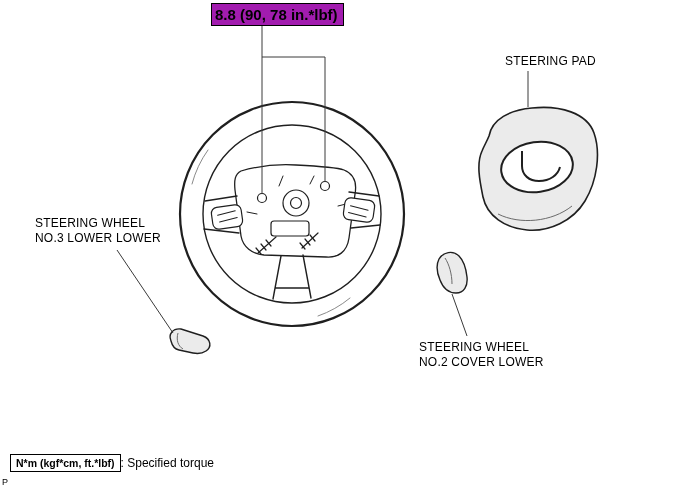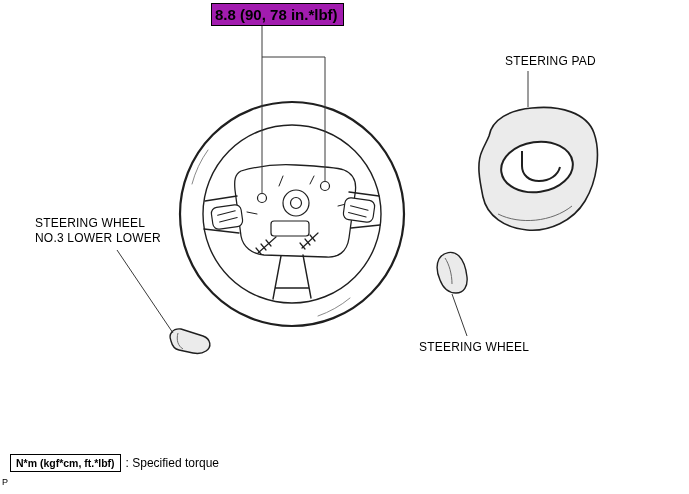--- a/index.html
+++ b/index.html
@@ -35,21 +35,20 @@
     display:flex;
     align-items:center;
     font-size:12px;
     white-space:nowrap;
   }
   .legend-box{
     border:1px solid #000;
     padding:2px 5px;
     font-size:10.5px;
     font-weight:bold;
-    margin-right:5px;
   }
   .page-marker{
     position:absolute;
     left:2px;top:477px;
     font-size:9px;
   }
 </style>
 </head>
 <body>
 
@@ -125,20 +124,21 @@
 
   <div class="label" style="left:477px;top:54px;margin-left:28px;">STEERING PAD</div>
 
   <div class="label" style="left:35px;top:216px;">
     <div>STEERING WHEEL</div>
     <div>NO.3 LOWER LOWER</div>
   </div>
 
   <div class="label" style="left:419px;top:340px;">
     <div>STEERING WHEEL</div>
+    <div>NO.2 COVER LOWER</div>
   </div>
 
   <div class="legend-row">
     <span class="legend-box">N*m (kgf*cm, ft.*lbf)</span>
     <span>: Specified torque</span>
   </div>
 
   <div class="page-marker">P</div>
 
 </div>

